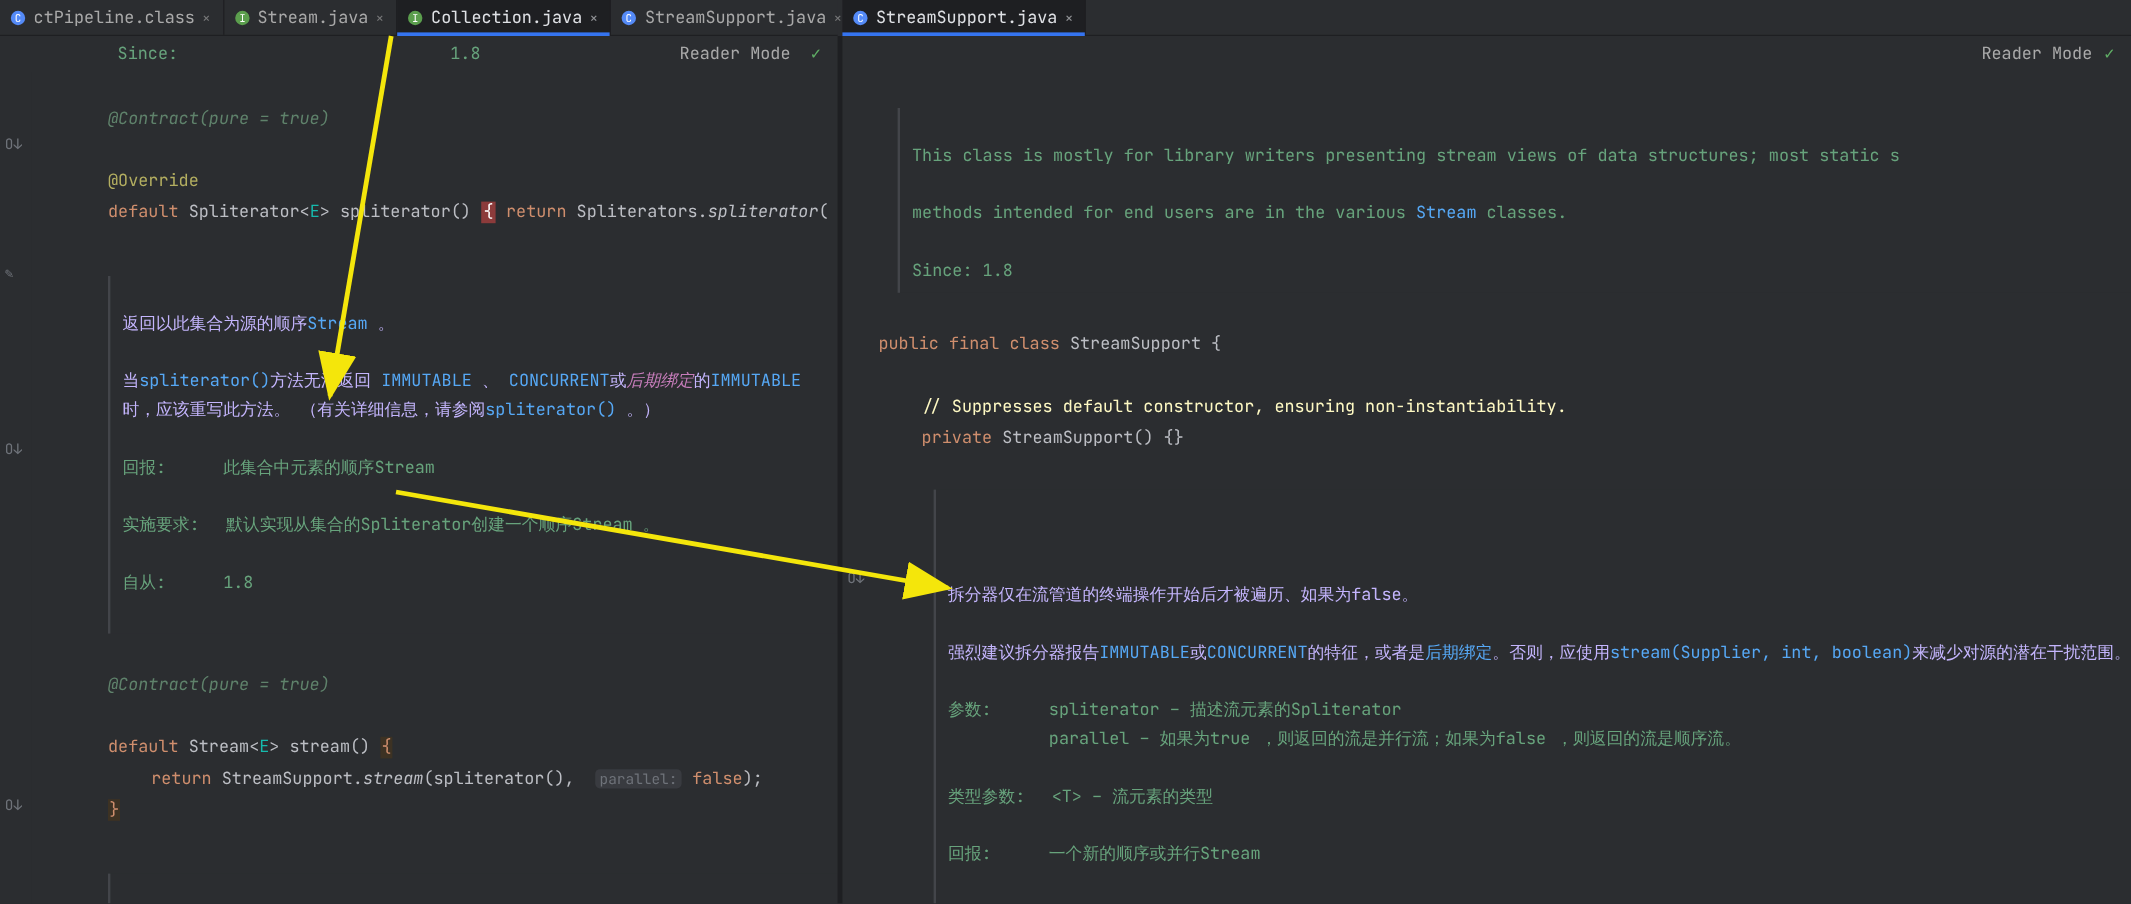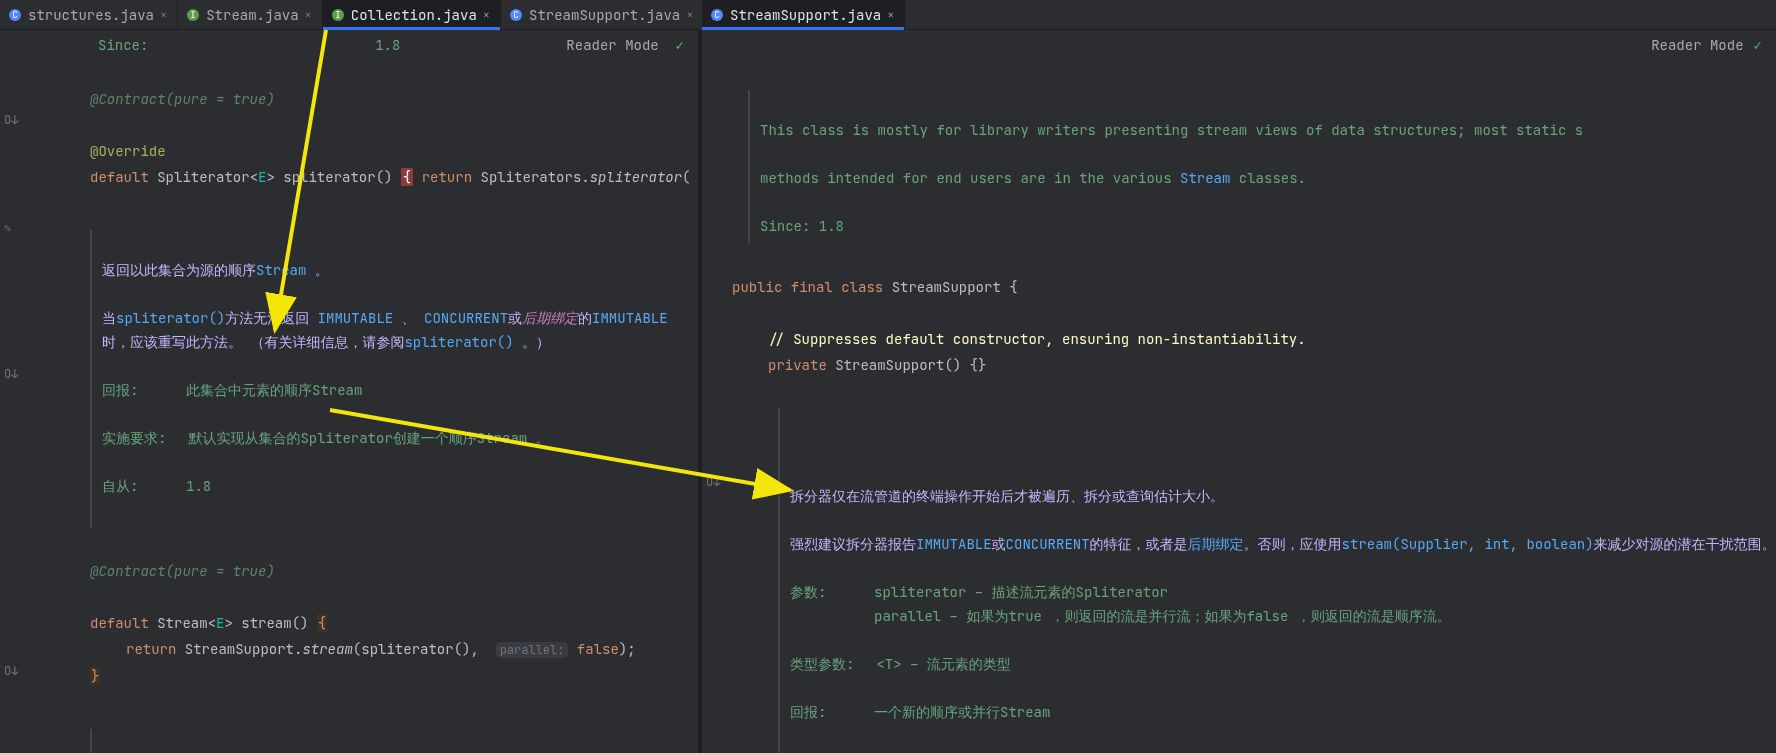--- a/index.html
+++ b/index.html
@@ -49,21 +49,21 @@
 </style>
 </head>
 <body>
 
 <div class="tabbar" style="width:698px;">
   <div class="tab">
       <svg>
         <circle cx="7" cy="7" r="6" fill="#548af7"></circle>
         <text x="7" y="10" font-size="9" text-anchor="middle" fill="#fff">C</text>
       </svg>
-      <span>structures.java</span>
+      <span>ctPipeline.class</span>
       <span class="close">×</span>
     </div>
   <div class="tab">
       <svg>
         <circle cx="7" cy="7" r="6" fill="#5b9e4d"></circle>
         <text x="7" y="10" font-size="9" text-anchor="middle" fill="#fff">I</text>
       </svg>
       <span>Stream.java</span>
       <span class="close">×</span>
     </div>
@@ -163,21 +163,21 @@
 <span class="doc-pale">methods intended for end users are in the various </span><span class="doc-link">Stream</span><span class="doc-pale"> classes.</span><br>
 <span class="doc-pale">Since: 1.8</span>
 </div>
 <span style="padding-left:24px"><span class="kw">public</span> <span class="kw">final</span> <span class="kw">class</span> <span class="typ">StreamSupport</span> {</span>
 <span> </span>
 <span style="padding-left:60px"><span class="cmt">// Suppresses default constructor, ensuring non-instantiability.</span></span>
 <span style="padding-left:60px"><span class="kw">private</span> <span class="typ">StreamSupport</span>() {}</span>
 <span> </span>
 <div class="doc-block" style="margin-left:70px">
 <br>
-<span class="doc-cjk">拆分器仅在流管道的终端操作开始后才被遍历、拆分或查询估计大小。</span><br>
+<span class="doc-cjk">拆分器仅在流管道的终端操作开始后才被遍历、如果为false。</span><br>
 <span class="doc-cjk">强烈建议拆分器报告</span><span class="doc-link">IMMUTABLE</span><span class="doc-cjk">或</span><span class="doc-link">CONCURRENT</span><span class="doc-cjk">的特征，或者是</span><span class="doc-link">后期绑定</span><span class="doc-cjk">。否则，应使用</span><span class="doc-link">stream(Supplier, int, boolean)</span><span class="doc-cjk">来减少对源的潜在干扰范围。有关详细信息，请参阅</span><br>
 <div class="doc-row"><span class="doc-lab">参数:</span><span class="doc-desc"><span>spliterator – 描述流元素的Spliterator</span><br><span>parallel – 如果为true ，则返回的流是并行流；如果为false ，则返回的流是顺序流。</span></span></div>
 <div class="doc-row"><span class="doc-lab">类型参数:</span><span class="doc-desc">&lt;T&gt; – 流元素的类型</span></div>
 <div class="doc-row"><span class="doc-lab">回报:</span><span class="doc-desc">一个新的顺序或并行Stream</span></div>
 </div>
 
 
 
 
 

